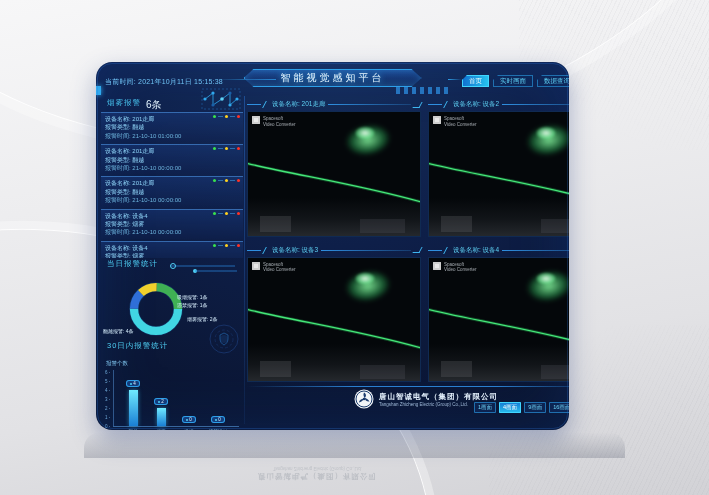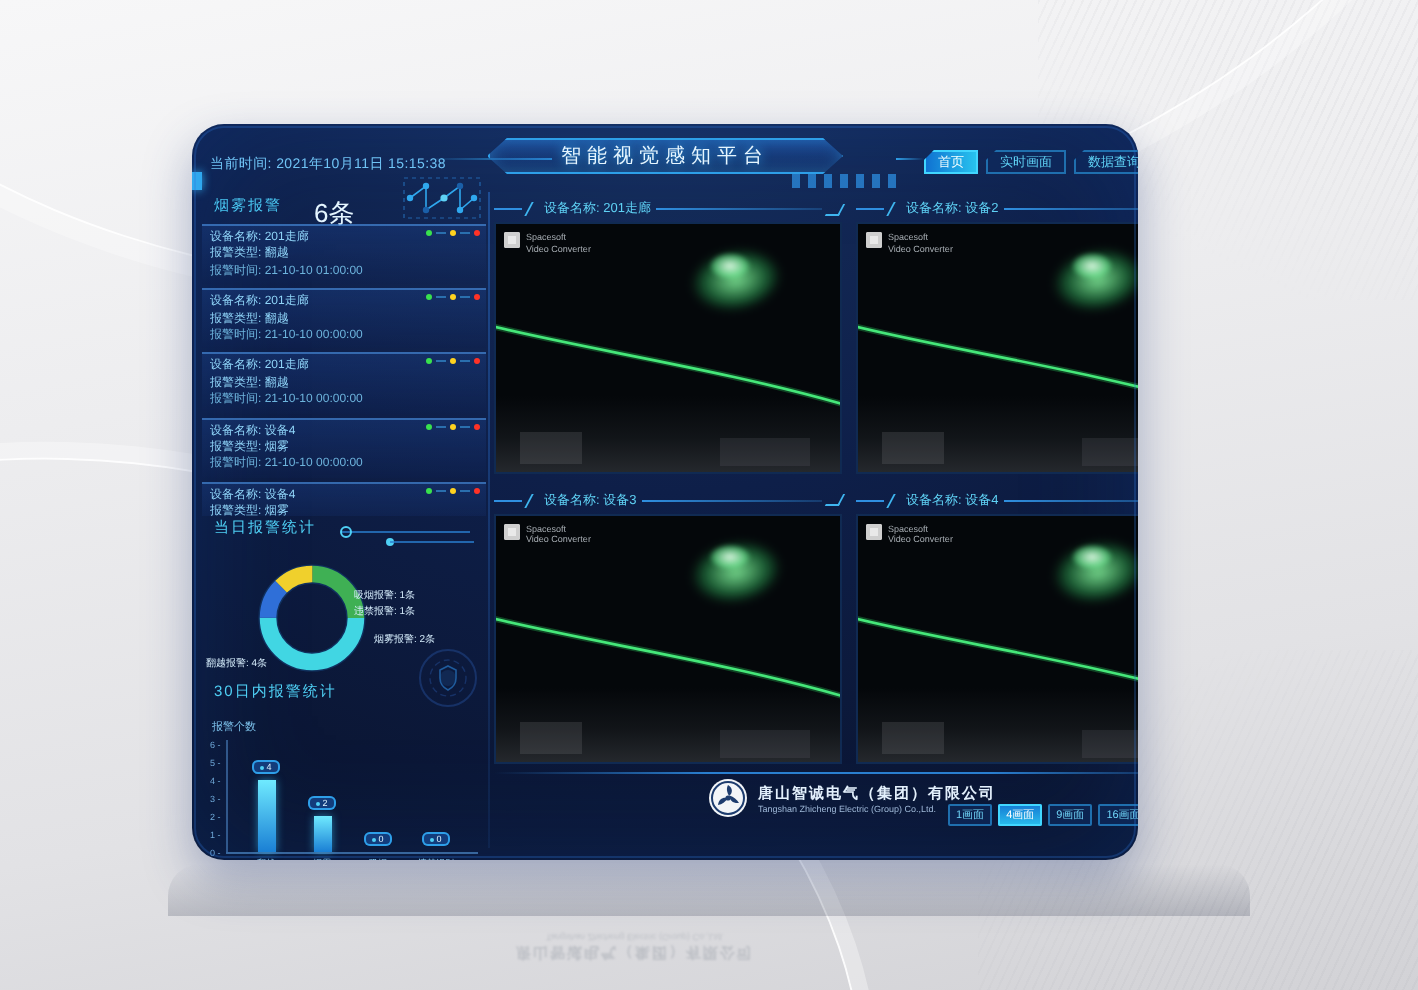--- a/index.html
+++ b/index.html
@@ -46,21 +46,21 @@
     clip-path:polygon(5px 0,100% 0,100% 100%,0 100%,0 5px);}
   .nav-btn.active{background:linear-gradient(90deg,#0f6fd0,#28c6f0);color:#f2ffff;box-shadow:inset 0 0 0 1px #41d6ff;}
 
   
   .vdiv{position:absolute;top:34px;bottom:6px;width:1px;background:linear-gradient(180deg,rgba(45,120,220,.45),rgba(45,120,220,.1));}
 
   
   .left{position:absolute;left:5px;top:34px;width:142px;height:330px;}
   .alarm-head{position:absolute;left:0;top:0;width:100%;height:14px;}
   .alarm-title{position:absolute;left:6px;top:2px;font-size:7.5px;color:#49c7f2;letter-spacing:1px;}
-  .alarm-count{position:absolute;left:56px;top:2px;font-size:13px;color:#e4f5ff;}
+  .alarm-count{position:absolute;left:45px;top:2px;font-size:10px;color:#e4f5ff;}
   .molecule{position:absolute;right:2px;top:-8px;}
   .alarm-list{position:absolute;left:0;top:16px;width:142px;height:146px;overflow:hidden;
     display:flex;flex-direction:column;gap:2px;}
   .alarm-item{flex:0 0 26px;position:relative;padding:2px 4px;
     background:linear-gradient(180deg,rgba(28,66,140,.38),rgba(13,32,80,.25));
     border-top:1px solid rgba(85,165,255,.55);}
   .alarm-item div{font-size:6px;line-height:1.4;color:#8fd4f8;white-space:nowrap;}
   .alarm-item .a-time{color:#6db4dd;}
   .mini-ind{position:absolute;right:3px;top:2px;display:flex;align-items:center;gap:2px;}
   .mini-ind i{display:block;width:3px;height:3px;border-radius:50%;}

